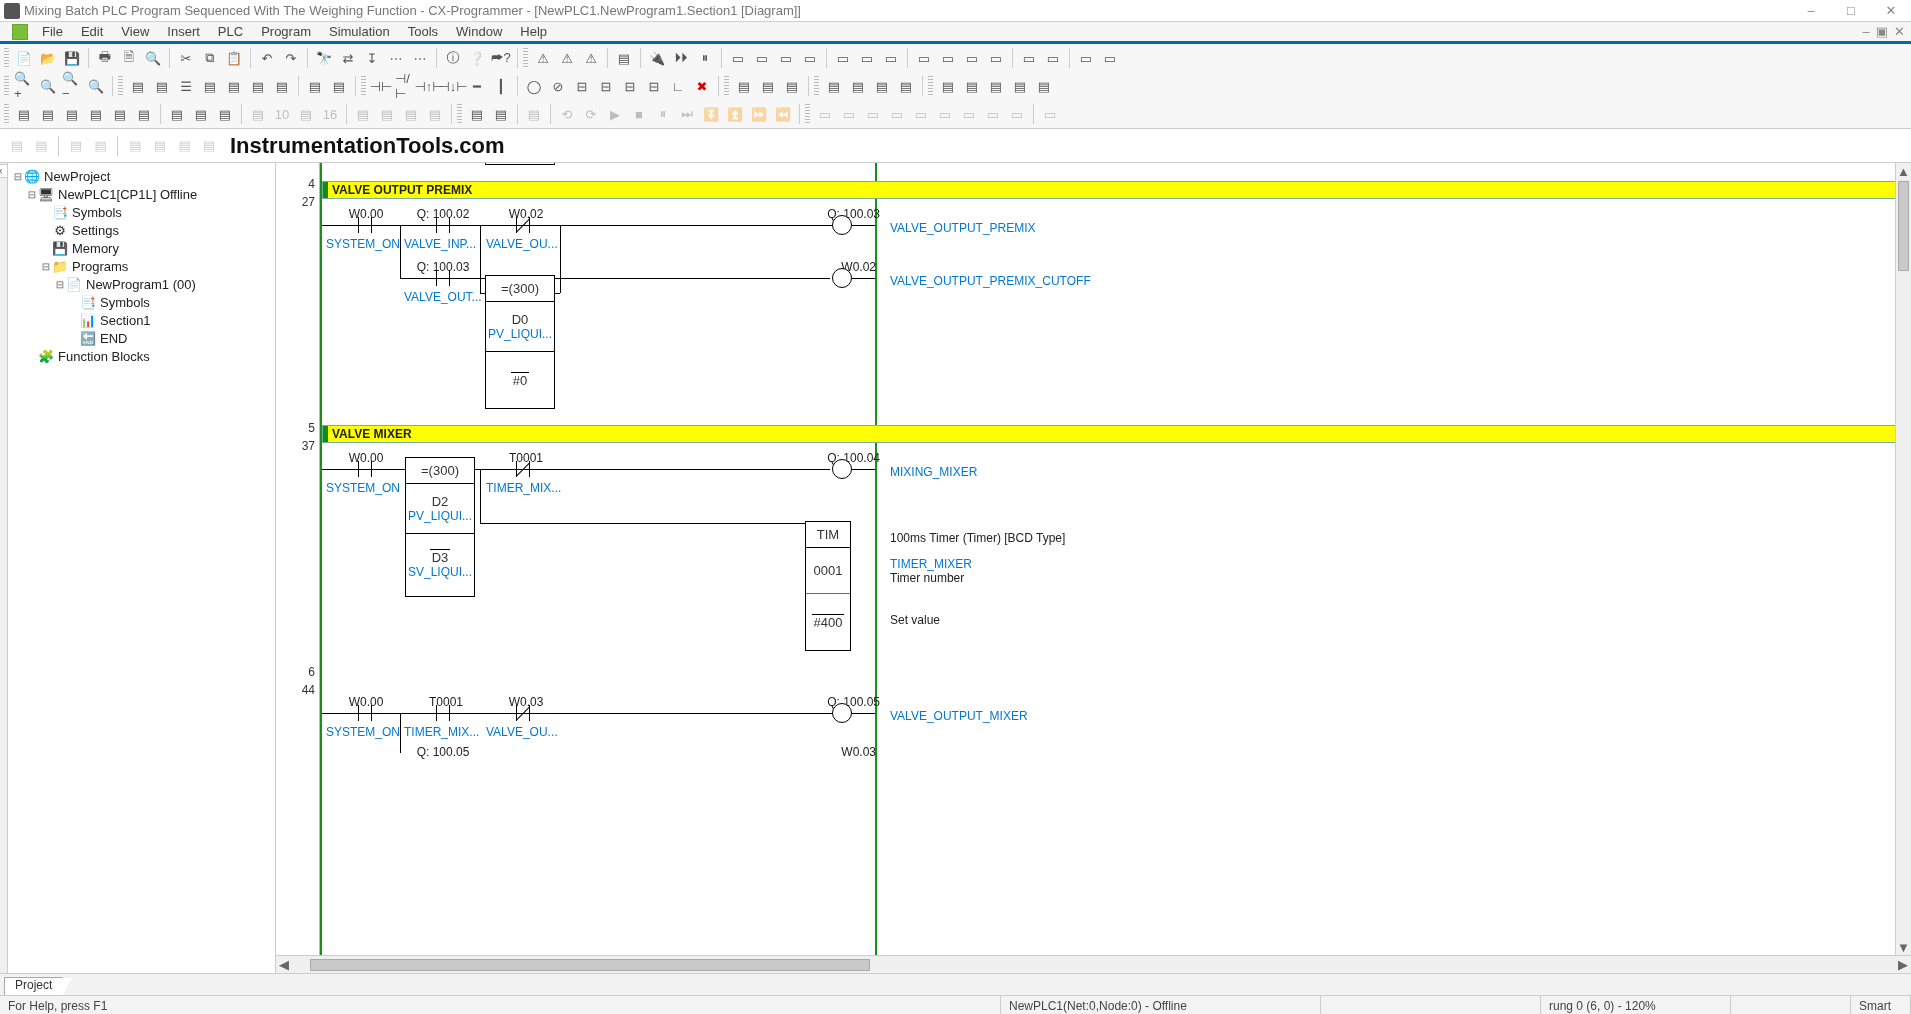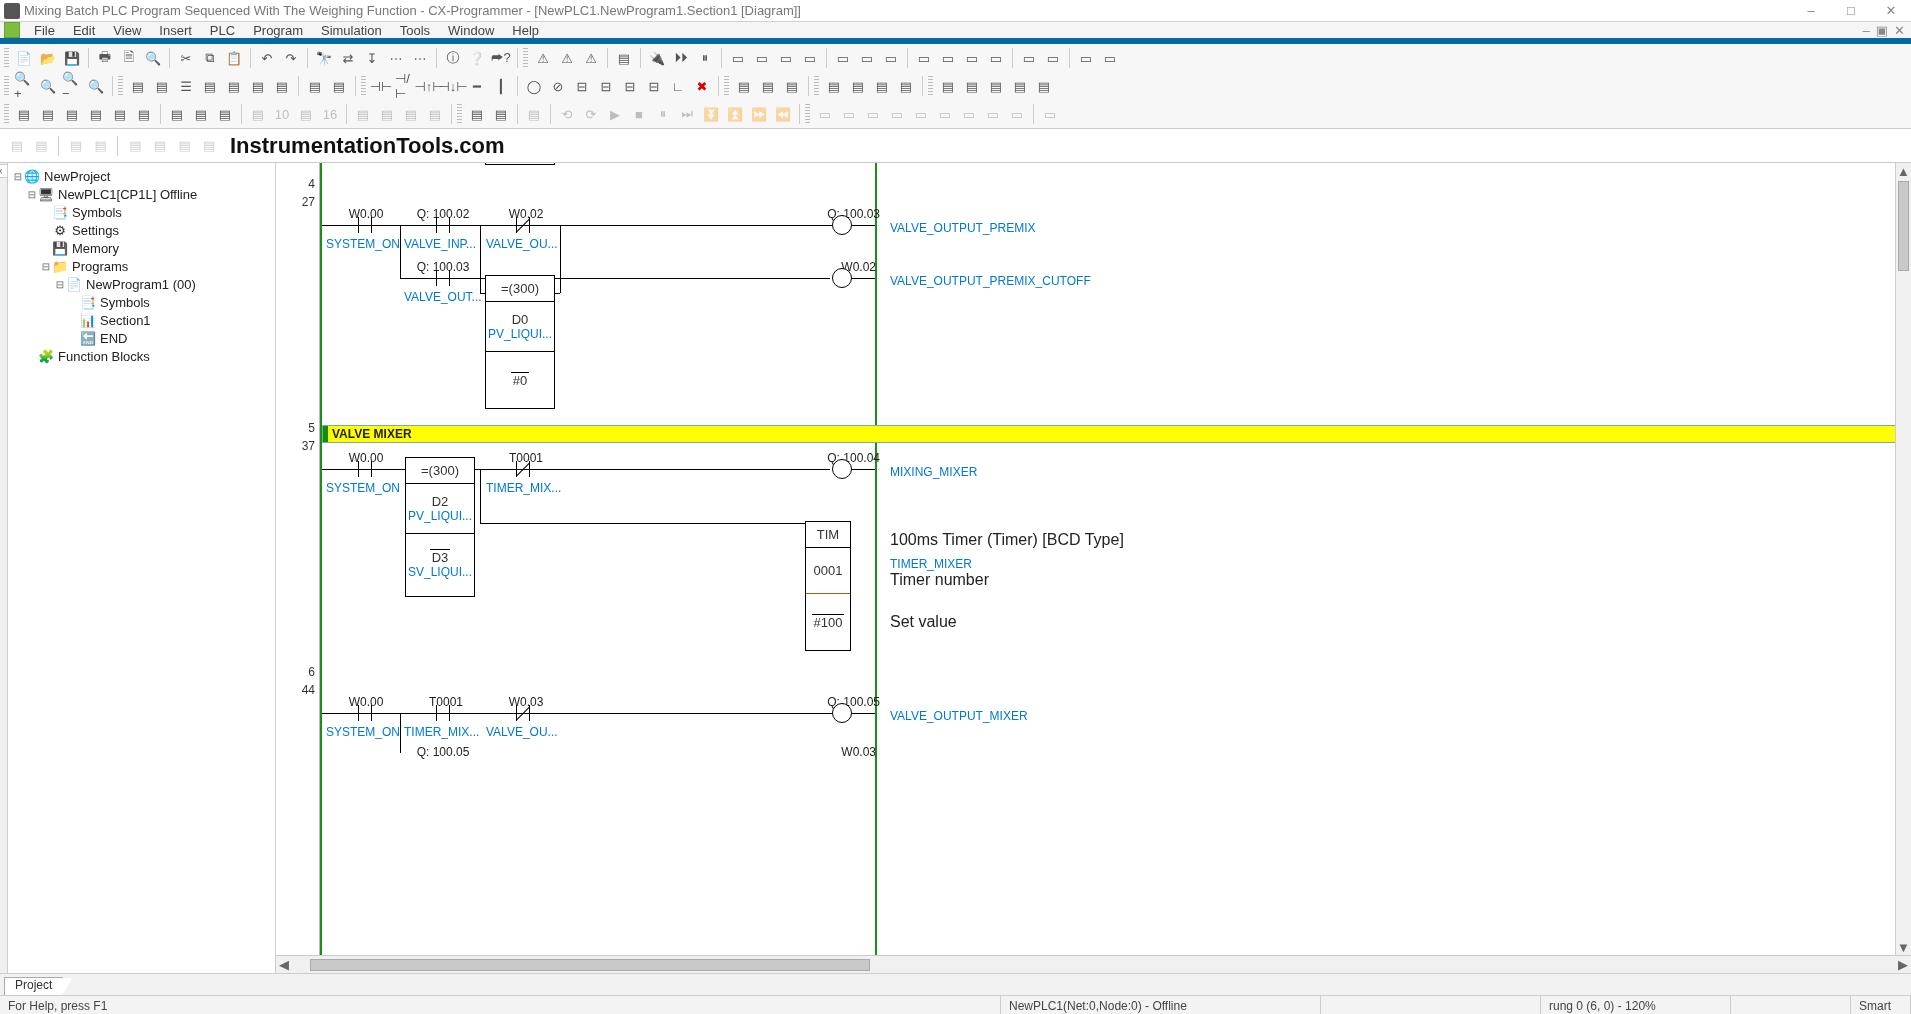--- a/index.html
+++ b/index.html
@@ -6,21 +6,21 @@
 html, body { width: 100%; height: 100%; background: #fff; overflow: hidden; font-size: 13px; color: #333; }
 
 
 .title-bar { height: 22px; background: #fff; display: flex; align-items: center; border-bottom: 1px solid #d0d0d0; }
 .title-bar .app-icon { width: 16px; height: 16px; margin: 0 4px; background: #555; border-radius: 2px; }
 .title-bar .title-text { flex: 1; color: #777; font-size: 13px; white-space: nowrap; overflow: hidden; }
 .title-bar .win-btn { width: 40px; height: 100%; display: flex; align-items: center; justify-content: center; color: #888; }
 .mdi-ctrls { display:flex; align-items:center; padding:0 6px; gap:6px; color:#888; }
 
 
-.menu-bar { height: 22px; display: flex; align-items: center; background: #f5f5f5; border-bottom: 6px solid #0369a1; padding-left: 4px; gap:2px;}
+.menu-bar { height: 22px; display: flex; align-items: center; background: #f5f5f5; border-bottom: 3px solid #0369a1; padding-left: 12px; gap:2px;}
 .menu-bar .doc-icon { width:16px; height:16px; background:#7cbf3a; border:1px solid #6aa32e; margin-right:4px;}
 .menu-item { padding: 2px 8px; color: #444; cursor: default; }
 
 
 .toolbars { background: #f7f7f7; border-bottom: 1px solid #ccc; }
 .toolbar-row { display: flex; align-items: center; height: 28px; padding: 0 4px; gap: 2px; }
 .tb-sep { width: 1px; height: 20px; background: #ccc; margin: 0 3px; }
 .tb-grip{ width:5px; height:20px; background:repeating-linear-gradient(#bbb,#bbb 1px,#f7f7f7 1px,#f7f7f7 3px); margin-right:2px;}
 .tb-btn { width: 22px; height: 22px; display: flex; align-items: center; justify-content: center; border: 1px solid transparent; color:#555; }
 .tb-btn.disabled { opacity: .35; pointer-events: none; }
@@ -67,21 +67,21 @@
 .contact::before, .contact::after { content:""; position:absolute; top:0; bottom:0; width:1px; background:#000; }
 .contact::before{ left:6px; } .contact::after{ right:6px; }
 .contact.nc .slash{ position:absolute; left:4px; right:4px; top:50%; height:1px; background:#000; transform:rotate(-45deg);}
 .coil { position:absolute; width:20px; height:20px; border:1px solid #000; border-radius:50%; background:#fff;}
 .addr { position:absolute; font-size:12px; color:#222; white-space:nowrap; text-align:center;}
 .sym  { position:absolute; font-size:12px; color:#0078d4; white-space:nowrap;}
 .fbox { position:absolute; background:#fff; border:1px solid #000; }
 .fbox .top{ height:26px; display:flex; align-items:center; justify-content:center; border-bottom:1px solid #000;}
 .fbox .row{ display:flex; align-items:center; justify-content:center; flex-direction:column; padding:2px 0;}
 .fbox .ovr{ display:inline-block; border-top:1px solid #000; padding:0 2px; margin-top:2px;}
-.cmt { position:absolute; font-size:16px; color:#222;}
+.cmt { position:absolute; font-size:12px; color:#222;}
 .scroll-h { height: 18px; background:#f0f0f0; border-top:1px solid #ccc; display:flex; align-items:center;}
 .scroll-h .thumb{ height:12px; width:560px; background:#c9c9c9; border:1px solid #aaa; margin-left:18px;}
 .scroll-h .arrow{ width:16px; height:16px; display:flex;align-items:center;justify-content:center; color:#666;}
 .scroll-v { position:absolute; right:0; top:0; bottom:0; width:16px; background:#f0f0f0; border-left:1px solid #ccc;}
 .scroll-v .arrow{height:16px;display:flex;align-items:center;justify-content:center;color:#666;}
 .scroll-v .thumb{position:absolute; left:2px; right:2px; top:18px; height:90px; background:#c9c9c9; border:1px solid #aaa;}
 
 
 .project-tab-strip{ height:22px; border-top:1px solid #ccc; background:#f2f2f2; display:flex; align-items:flex-end;}
 .project-tab{ height:18px; border:1px solid #aaa; border-bottom:none; background:#fff; padding:0 10px; font-size:12px; margin-left:4px; position:relative;}
@@ -382,20 +382,24 @@
         <div class="gnum" style="top:520px">44</div>
       </div>
 
       <div class="diagram">
         <div class="green-rail left"></div>
         <div class="green-rail right"></div>
         <div class="dot-grid"></div>
 
         <div class="fbox" style="left:165px; top:-10px; width:70px; height:12px; border-top:none;"></div>
 
+        <div class="rung-hdr" style="top:18px">
+          <div class="bar"></div>
+            <div class="txt">VALVE OUTPUT PREMIX</div>
+        </div>
 
         <div class="wire h" style="left:2px; top:62px; width:510px"></div>
         <div class="wire h" style="left:530px; top:62px; width:25px"></div>
 
         <div class="addr" style="left:16px; top:44px; width:60px">W0.00</div>
         <div class="contact" style="left:32px; top:54px"></div>
         <div class="sym" style="left:6px; top:74px">SYSTEM_ON</div>
 
         <div class="addr" style="left:88px; top:44px; width:70px">Q: 100.02</div>
         <div class="contact" style="left:110px; top:54px"></div>
@@ -479,21 +483,21 @@
 
         <div class="wire v" style="left:160px; top:306px; height:54px"></div>
         <div class="wire h" style="left:160px; top:360px; width:325px"></div>
 
         <div class="fbox" style="left:485px; top:358px; width:46px; height:130px">
           <div class="top">TIM</div>
           <div class="row" style="border-bottom:1px solid #a16207; height:46px">
             <span>0001</span>
           </div>
           <div class="row" style="height:54px">
-            <span class="ovr">#100</span>
+            <span class="ovr">#400</span>
           </div>
         </div>
         <div class="wire h" style="left:555px; top:360px; width:0px"></div>
 
         <div class="cmt" style="left:570px; top:368px">100ms Timer (Timer) [BCD Type]</div>
         <div class="sym" style="left:570px; top:394px">TIMER_MIXER</div>
         <div class="cmt" style="left:570px; top:408px">Timer number</div>
         <div class="cmt" style="left:570px; top:450px">Set value</div>
 
 

